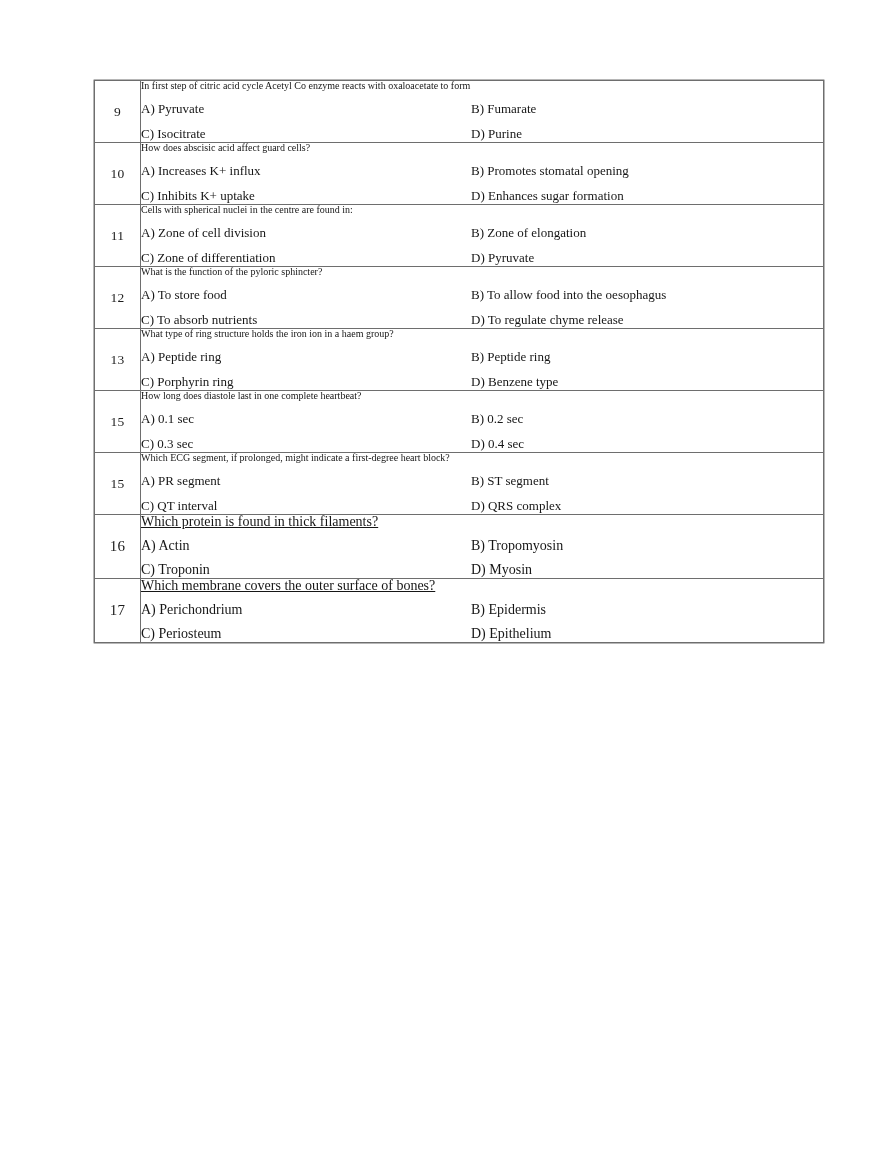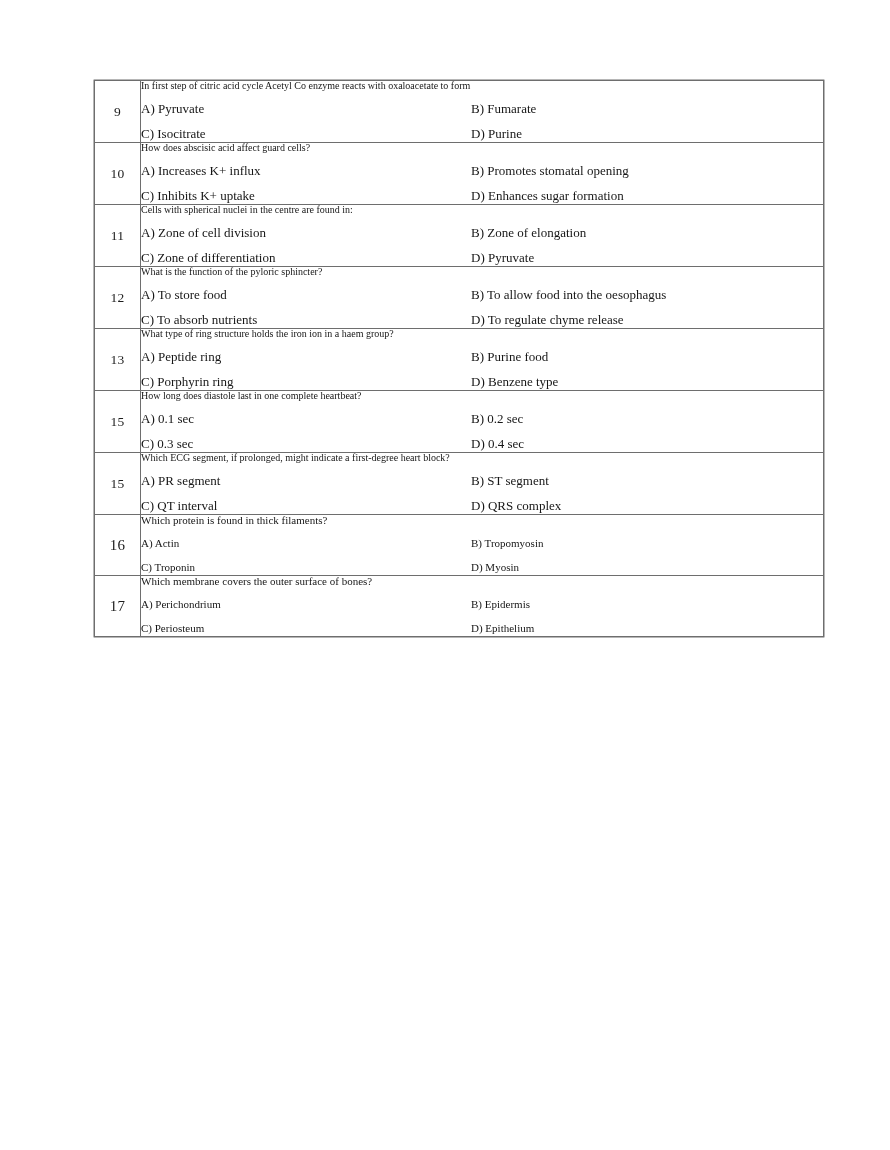--- a/index.html
+++ b/index.html
@@ -89,21 +89,21 @@
   .opt-right {
     position: absolute;
     left: 330px;
     top: 0;
     white-space: nowrap;
   }
 
   
   tr.big td.num        { font-size: 15px; }
   tr.big .qstem,
-  tr.big .optrow       { font-size: 11px; }
+  tr.big .optrow       { font-size: 14px; text-decoration: underline; }
   tr.big .qstem        { padding-bottom: 9px; }
   tr.big .optrow + .optrow { margin-top: 8px; }
 </style>
 </head>
 <body>
 
 <div id="page">
 
   <table id="qtable">
     <colgroup>
@@ -167,21 +167,21 @@
               <span class="opt-right">D) To regulate chyme release</span>
             </div>
           </td>
         </tr>
         <tr>
           <td class="num">13</td>
           <td class="body">
             <div class="qstem">What type of ring structure holds the iron ion in a haem group?</div>
             <div class="optrow">
               <span class="opt-left">A) Peptide ring</span>
-              <span class="opt-right">B) Purine food</span>
+              <span class="opt-right">B) Peptide ring</span>
             </div>
             <div class="optrow">
               <span class="opt-left">C) Porphyrin ring</span>
               <span class="opt-right">D) Benzene type</span>
             </div>
           </td>
         </tr>
         <tr>
           <td class="num">15</td>
           <td class="body">

